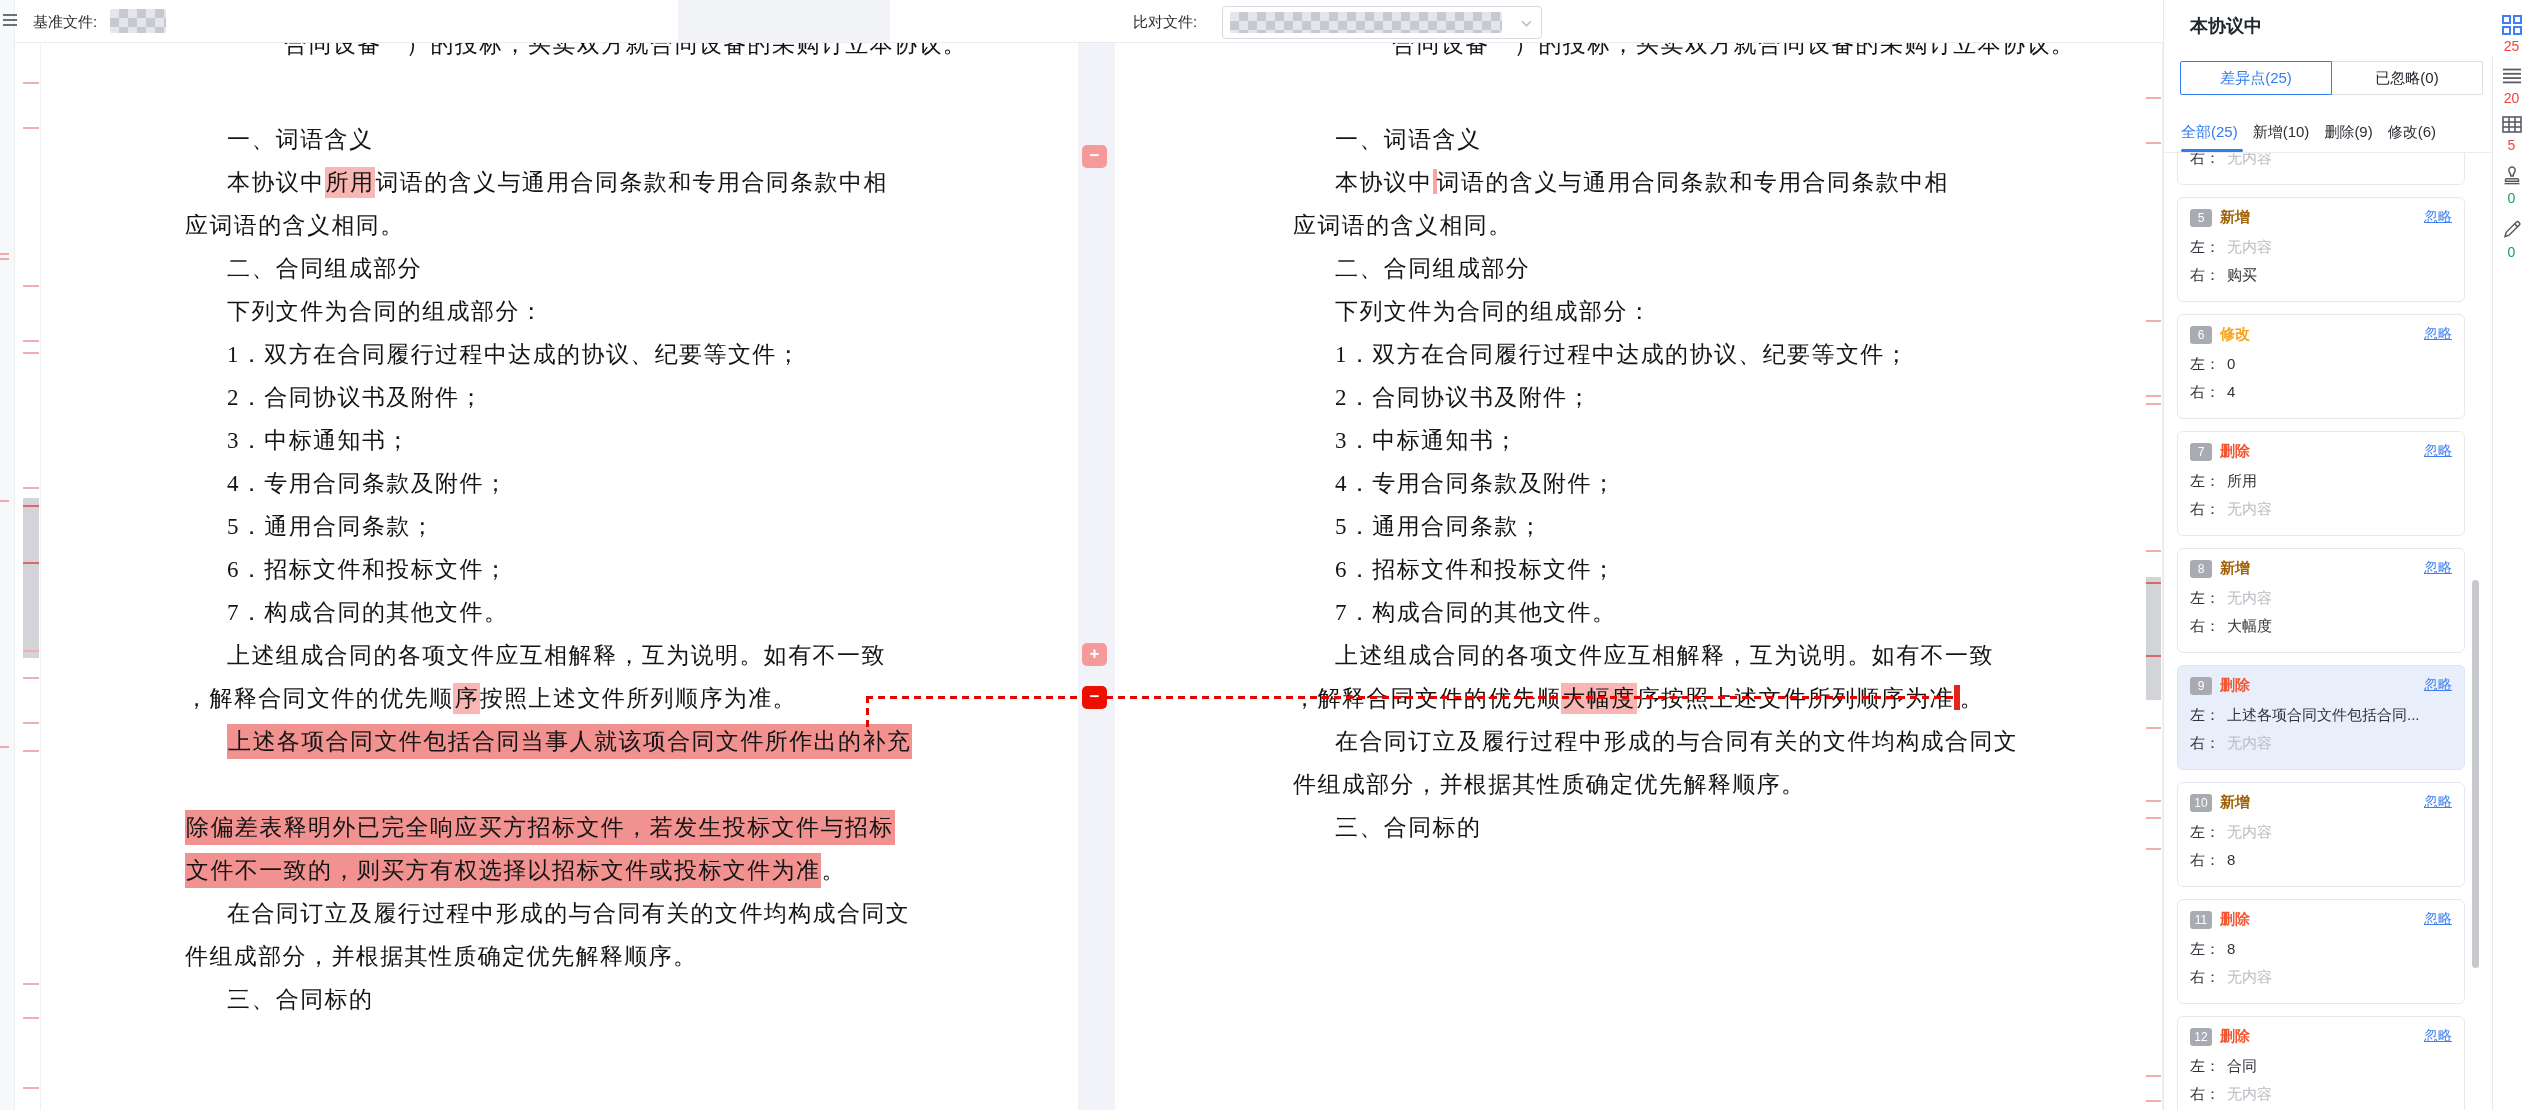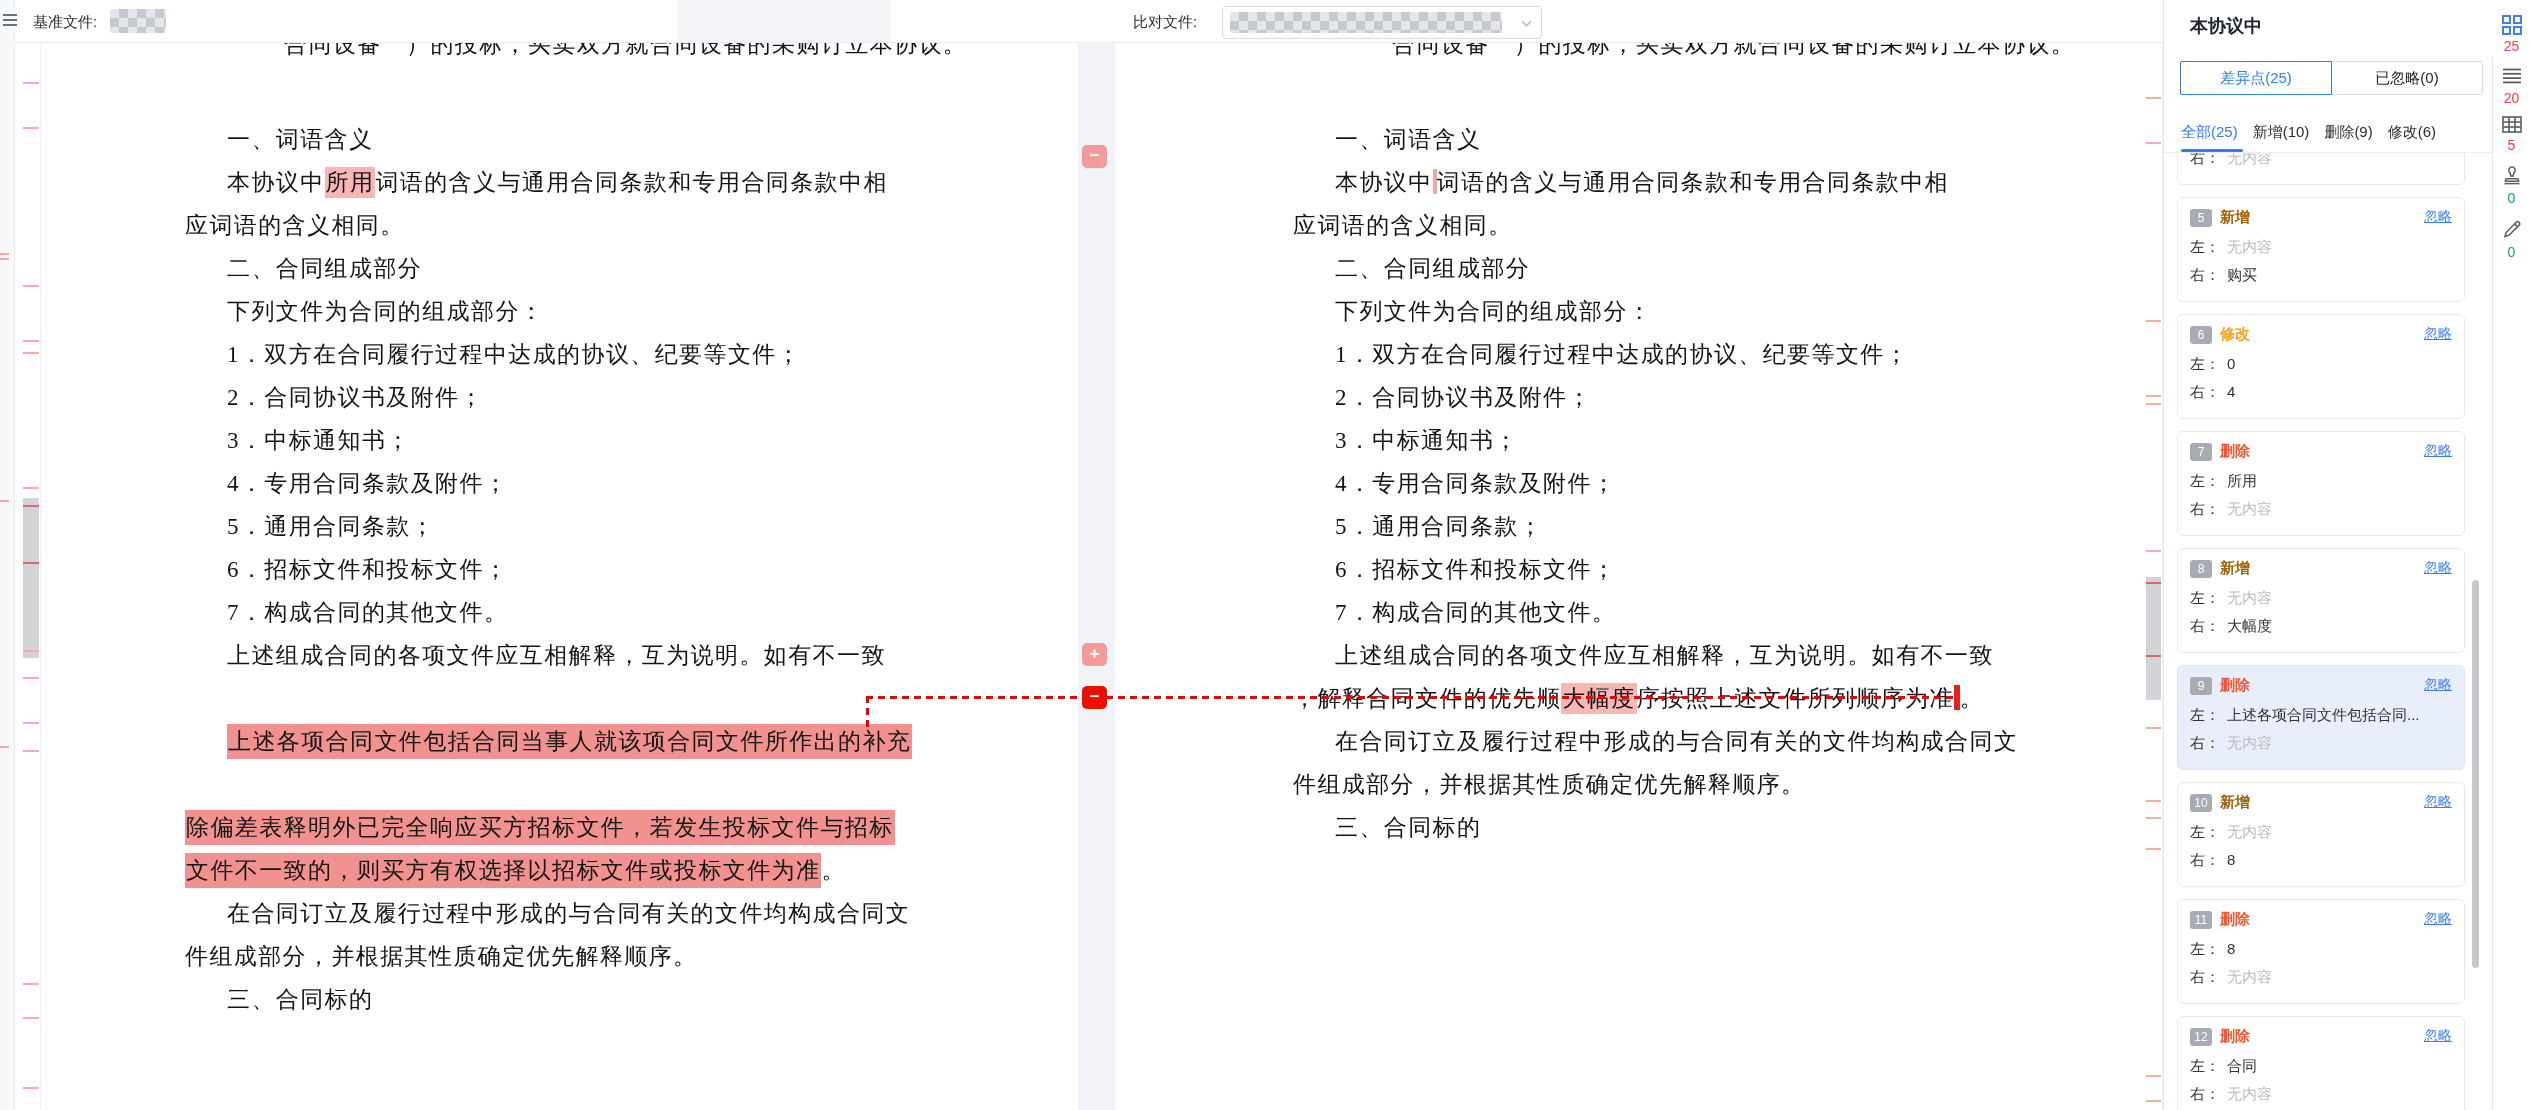--- a/index.html
+++ b/index.html
@@ -105,20 +105,21 @@
     <div class="doc-line" style="left: 227px; top: 254px;"><span>二、合同组成部分</span></div>
     <div class="doc-line" style="left: 227px; top: 297px;"><span>下列文件为合同的组成部分：</span></div>
     <div class="doc-line" style="left: 227px; top: 340px;"><span>1．双方在合同履行过程中达成的协议、纪要等文件；</span></div>
     <div class="doc-line" style="left: 227px; top: 383px;"><span>2．合同协议书及附件；</span></div>
     <div class="doc-line" style="left: 227px; top: 426px;"><span>3．中标通知书；</span></div>
     <div class="doc-line" style="left: 227px; top: 469px;"><span>4．专用合同条款及附件；</span></div>
     <div class="doc-line" style="left: 227px; top: 512px;"><span>5．通用合同条款；</span></div>
     <div class="doc-line" style="left: 227px; top: 555px;"><span>6．招标文件和投标文件；</span></div>
     <div class="doc-line" style="left: 227px; top: 598px;"><span>7．构成合同的其他文件。</span></div>
     <div class="doc-line" style="left: 227px; top: 641px;"><span>上述组成合同的各项文件应互相解释，互为说明。如有不一致</span></div>
+    <div class="doc-line" style="left: 185px; top: 684px;"><span>，解释合同文件的优先顺</span><span class="hl-ins">序</span><span>按照上述文件所列顺序为准。</span></div>
     <div class="doc-line" style="left: 227px; top: 727px;"><span class="hl-del">上述各项合同文件包括合同当事人就该项合同文件所作出的补充</span></div>
     <div class="doc-line" style="left: 185px; top: 856px;"><span class="hl-del">文件不一致的，则买方有权选择以招标文件或投标文件为准</span><span>。</span></div>
     <div class="doc-line" style="left: 185px; top: 813px;"><span class="hl-del">除偏差表释明外已完全响应买方招标文件，若发生投标文件与招标</span></div>
     <div class="doc-line" style="left: 227px; top: 899px;"><span>在合同订立及履行过程中形成的与合同有关的文件均构成合同文</span></div>
     <div class="doc-line" style="left: 185px; top: 942px;"><span>件组成部分，并根据其性质确定优先解释顺序。</span></div>
     <div class="doc-line" style="left: 227px; top: 985px;"><span>三、合同标的</span></div>
     <div class="doc-line" style="left: 1392px; top: 30px;"><span>合同设备　）的投标，买卖双方就合同设备的采购订立本协议。</span></div>
     <div class="doc-line" style="left: 1335px; top: 125px;"><span>一、词语含义</span></div>
     <div class="doc-line" style="left: 1335px; top: 168px;"><span>本协议中</span><span class="bar bar-pink"></span><span>词语的含义与通用合同条款和专用合同条款中相</span></div>
     <div class="doc-line" style="left: 1293px; top: 211px;"><span>应词语的含义相同。</span></div>

